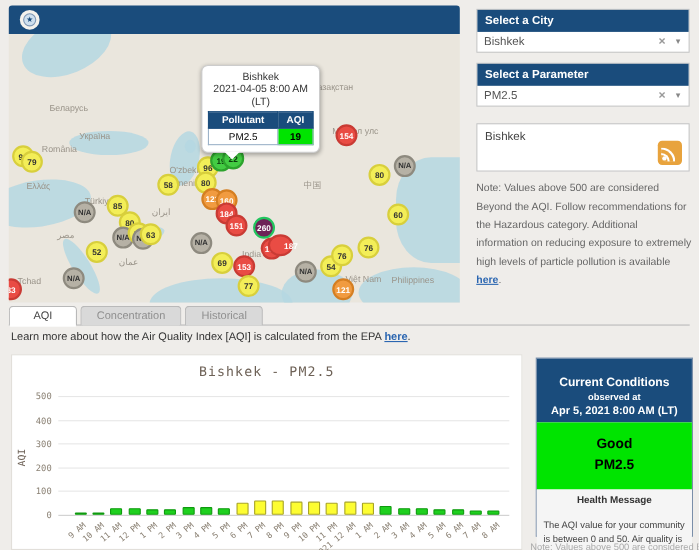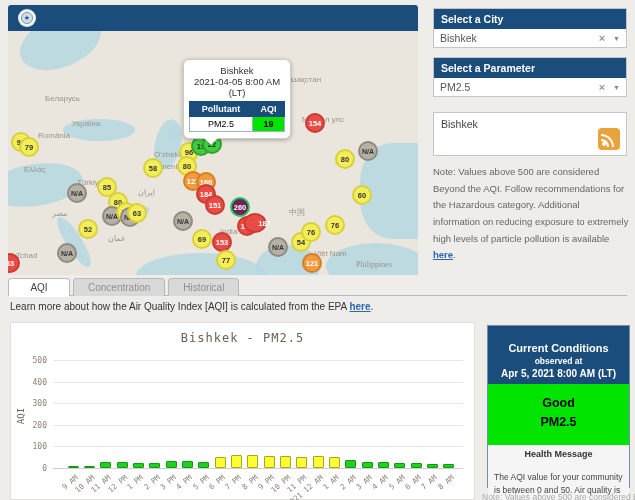--- a/index.html
+++ b/index.html
@@ -139,24 +139,24 @@
         <div class="map-label" style="left: 37px; top: 63px;">Беларусь</div>
         <div class="map-label" style="left: 64px; top: 88px;">Україна</div>
         <div class="map-label" style="left: 30px; top: 100px;">România</div>
         <div class="map-label" style="left: 16px; top: 134px;">Ελλάς</div>
         <div class="map-label" style="left: 69px; top: 131px; margin-top: 16px;">Türkiye</div>
         <div class="map-label" style="left: 276px; top: 44px;">Қазақстан</div>
         <div class="map-label" style="left: 146px; top: 119px;">O'zbekiston</div>
         <div class="map-label" style="left: 136px; top: 131px;">Türkmenistán</div>
         <div class="map-label" style="left: 130px; top: 157px;">ایران</div>
         <div class="map-label" style="left: 212px; top: 196px;">India</div>
-        <div class="map-label" style="left: 281px; top: 132px; margin-top: 44px;">中国</div>
+        <div class="map-label" style="left: 268px; top: 132px;">中国</div>
         <div class="map-label" style="left: 294px; top: 84px;">Монгол улс</div>
         <div class="map-label" style="left: 306px; top: 218px;">Việt Nam</div>
-        <div class="map-label" style="left: 348px; top: 229px; font-family: Liberation Serif, serif;">Philippines</div>
+        <div class="map-label" style="left: 348px; top: 219px;">Philippines</div>
         <div class="map-label" style="left: 44px; top: 178px;">مصر</div>
         <div class="map-label" style="left: 100px; top: 203px;">عمان</div>
         <div class="map-label" style="left: 8px; top: 220px;">Tchad</div>
       </div>
     <div id="map-markers">
         <div class="marker yellow" style="left: 13px; top: 111px;">91</div>
         <div class="marker yellow" style="left: 21px; top: 116px;">79</div>
         <div class="marker gray" style="left: 69px; top: 162px;">N/A</div>
         <div class="marker yellow" style="left: 99px; top: 156px;">85</div>
         <div class="marker yellow" style="left: 110px; top: 171px;">80</div>

